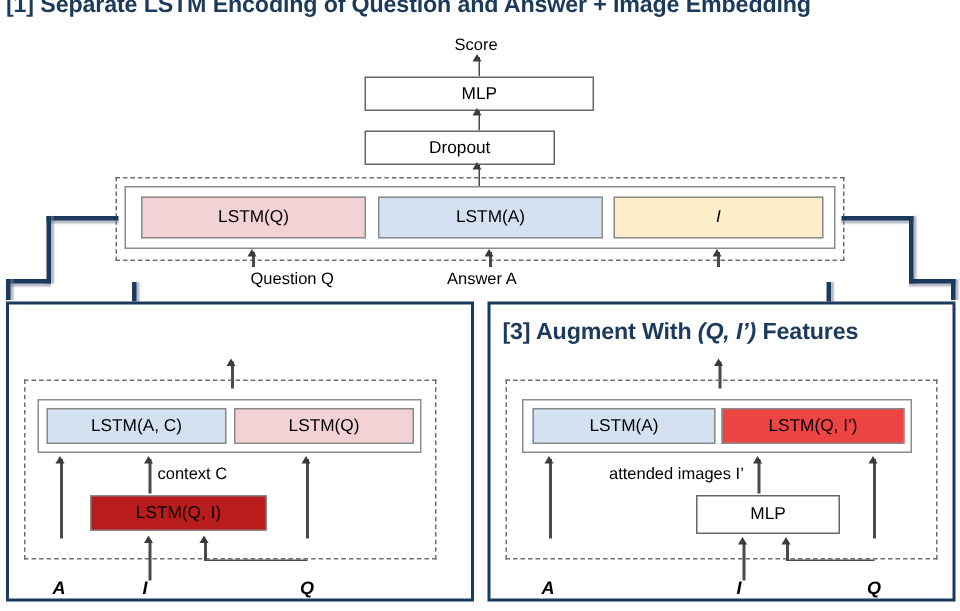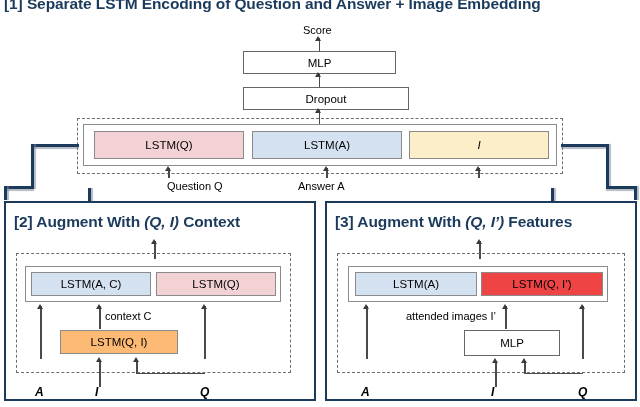--- a/index.html
+++ b/index.html
@@ -50,21 +50,21 @@
     color: #000000;
     white-space: nowrap;
   }
   .box .em { font-style: italic; }
 
   .box-plain { border: 1px solid #666666; background: #ffffff; }
   .box-pink   { background: #f3d2d6; border: 1px solid #8a8a8a; }
   .box-blue   { background: #d4e1f1; border: 1px solid #8a8a8a; }
   .box-yellow { background: #fbeec9; border: 1px solid #8a8a8a; }
   .box-orange { background: #ef4444; border: 1px solid #8a8a8a; }
-  .box-peach  { background: #fdba74; border: 1px solid #8a8a8a; }
+  .box-peach  { background: #b91c1c; border: 1px solid #8a8a8a; }
 
   
   .grey-holder {
     box-sizing: border-box;
     border: 1px solid #8c8c8c;
     background: #ffffff;
   }
 
   
   .dashed {
@@ -136,21 +136,21 @@
   <div class="abs vline" style="left:318.5px; top:38px; height:13px;"></div>
   <div class="abs arrow-up" style="left:315.4px; top:36px;"></div>
 
   <div class="abs box box-plain" style="left:243px; top:51px; width:153px; height:23px;">
     <span>MLP</span>
   </div>
 
   <div class="abs vline" style="left:318.5px; top:74px; height:13px;"></div>
   <div class="abs arrow-up" style="left:315.4px; top:72px;"></div>
 
-  <div class="abs box box-plain" style="left:243px; top:87px; width:166px; height:23px;">
+  <div class="abs box box-plain" style="left:243px; top:87px; width:127px; height:23px;">
     <span>Dropout</span>
   </div>
 
   <div class="abs vline" style="left:318.5px; top:110px; height:14px;"></div>
   <div class="abs arrow-up" style="left:315.4px; top:108px;"></div>
 
   <div class="abs dashed" style="left:77px; top:118px; width:486px; height:56px;"></div>
 
   <div class="abs grey-holder" style="left:83px; top:124px; width:474px; height:42px;"></div>
 
@@ -182,26 +182,20 @@
   <div class="abs navy-h" style="left:561px; top:144px; width:48px;"></div>
   <div class="abs navy-v" style="left:606px; top:144px; height:45px;"></div>
   <div class="abs navy-h" style="left:606px; top:186px; width:31px;"></div>
   <div class="abs navy-v" style="left:634px; top:186px; height:14px;"></div>
 
   <div class="abs navy-v" style="left:88px; top:188px; height:14px;"></div>
   <div class="abs navy-v" style="left:551px; top:188px; height:14px;"></div>
 
   <div class="abs navy-panel" style="left:4px; top:201px; width:312px; height:200px;"></div>
 
-  <div class="abs panel-title" style="left:14px; top:213px;">
-    <span>[2]</span>
-    <span>Augment With</span>
-    <span class="em">(Q, I)</span>
-    <span>Context</span>
-  </div>
 
   <div class="abs vline" style="left:154.3px; top:241px; height:18px;"></div>
   <div class="abs arrow-up" style="left:151.2px; top:239px;"></div>
 
   <div class="abs dashed" style="left:16px; top:253px; width:275px; height:120px;"></div>
 
   <div class="abs grey-holder" style="left:25px; top:266px; width:256px; height:36px;"></div>
 
   <div class="abs box box-blue" style="left:31px; top:272px; width:120px; height:24px;">
     <span>LSTM(A, C)</span>

